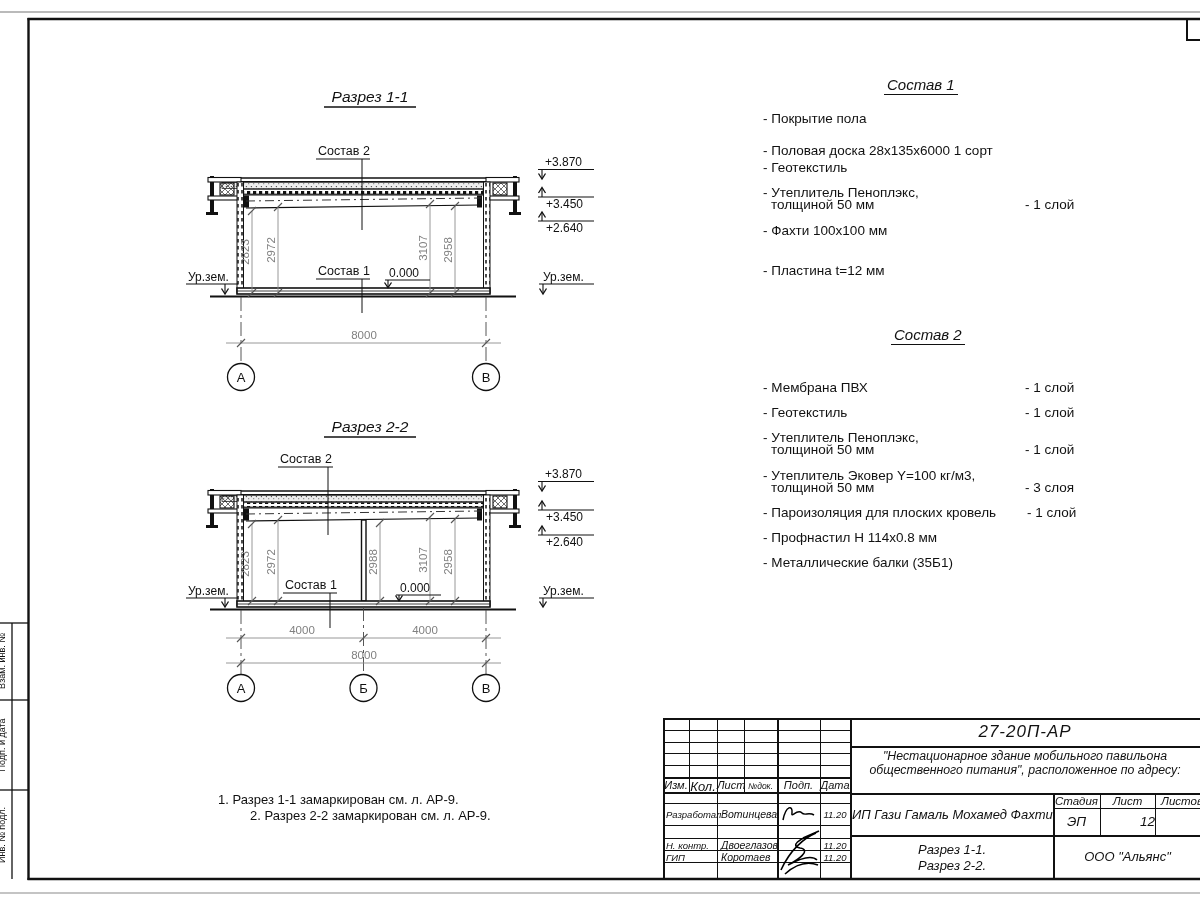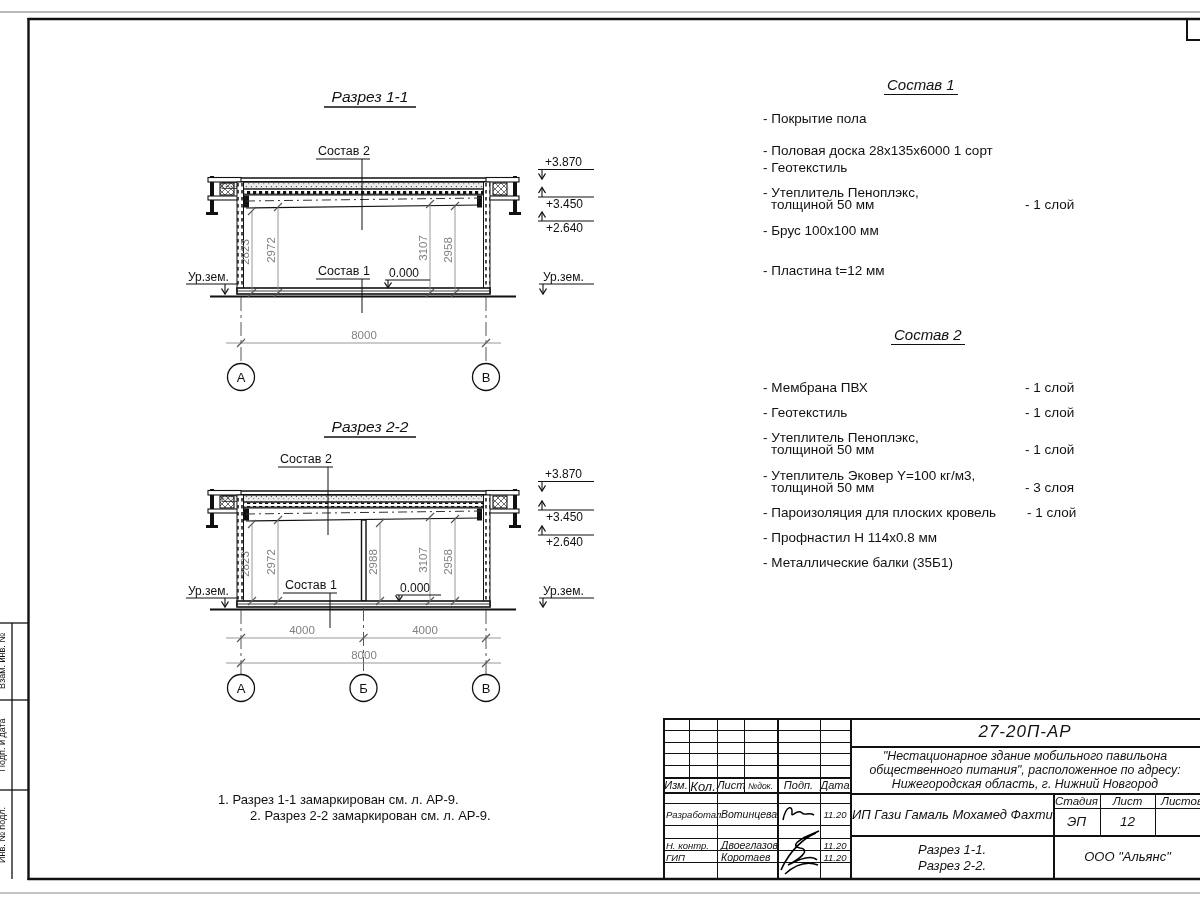--- a/index.html
+++ b/index.html
@@ -291,21 +291,21 @@
   </g>
 </svg>
 
 <div class="heading" style="left:884px;top:76px;">Состав 1</div>
 <div class="list-line" style="left:763px;top:111px;text-align:center;">- Покрытие пола</div>
 <div class="list-line" style="left:763px;top:135px;margin-top:8px;">- Половая доска 28х135х6000 1 сорт</div>
 <div class="list-line" style="left:763px;top:160px;">- Геотекстиль</div>
 <div class="list-line" style="left:763px;top:185px;">- Утеплитель Пеноплэкс,</div>
 <div class="list-line" style="left:771px;top:197px;">толщиной 50 мм</div>
 <div class="qty" style="left:1025px;top:197px;">- 1 слой</div>
-<div class="list-line" style="left:763px;top:223px;">- Брус 100х100 мм</div>
+<div class="list-line" style="left:763px;top:223px;">- Фахти 100х100 мм</div>
 <div class="list-line" style="left:763px;top:247px;margin-top:16px;">- Пластина t=12 мм</div>
 
 <div class="heading" style="left:891px;top:326px;">Состав 2</div>
 <div class="list-line" style="left:763px;top:380px;">- Мембрана ПВХ</div>
 <div class="qty" style="left:1025px;top:380px;">- 1 слой</div>
 <div class="list-line" style="left:763px;top:405px;">- Геотекстиль</div>
 <div class="qty" style="left:1025px;top:405px;">- 1 слой</div>
 <div class="list-line" style="left:763px;top:430px;">- Утеплитель Пеноплэкс,</div>
 <div class="list-line" style="left:771px;top:442px;">толщиной 50 мм</div>
 <div class="qty" style="left:1025px;top:442px;">- 1 слой</div>
@@ -349,21 +349,20 @@
   <div class="hline" style="left:0;top:144px;width:187px;height:1px;"></div>
 
   <div class="hline" style="left:187px;top:28px;width:350px;height:1.5px;"></div>
   <div class="hline" style="left:187px;top:75px;width:350px;height:1.5px;"></div>
   <div class="hline" style="left:390px;top:90px;width:147px;height:1px;"></div>
   <div class="hline" style="left:187px;top:117px;width:350px;height:1.5px;"></div>
 
   <div class="tb-text c" style="left:189px;top:4px;width:346px;font-size:17px;letter-spacing:1px;">27-20П-АР</div>
   <div class="tb-text c" style="left:189px;top:31px;width:346px;font-size:12.3px;">"Нестационарное здание мобильного павильона</div>
   <div class="tb-text c" style="left:189px;top:45px;width:346px;font-size:12.3px;">общественного питания", расположенное по адресу:</div>
-  <div class="tb-text c" style="left:189px;top:59px;width:346px;font-size:12.3px;">Нижегородская область, г. Нижний Новгород</div>
 
   <div class="tb-text c" style="left:0;top:61px;width:26px;font-size:11px;">Изм.</div>
   <div class="tb-text c" style="left:26px;top:61px;width:28px;font-size:13px;">Кол.</div>
   <div class="tb-text c" style="left:54px;top:61px;width:27px;font-size:11px;">Лист</div>
   <div class="tb-text c" style="left:81px;top:63px;width:33px;font-size:8.5px;">№док.</div>
   <div class="tb-text c" style="left:114px;top:61px;width:43px;font-size:11px;">Подп.</div>
   <div class="tb-text c" style="left:157px;top:61px;width:30px;font-size:11px;">Дата</div>
 
   <div class="tb-text" style="left:3px;top:91px;font-size:9.5px;">Разработал</div>
   <div class="tb-text" style="left:58px;top:90px;font-size:10.5px;">Вотинцева</div>
@@ -373,21 +372,21 @@
   <div class="tb-text c" style="left:157px;top:122px;width:30px;font-size:9.5px;">11.20</div>
   <div class="tb-text" style="left:3px;top:134px;font-size:9.5px;text-align:center;">ГИП</div>
   <div class="tb-text" style="left:58px;top:133px;font-size:10.5px;">Коротаев</div>
   <div class="tb-text c" style="left:157px;top:134px;width:30px;font-size:9.5px;">11.20</div>
 
   <div class="tb-text c" style="left:189px;top:89px;width:200px;font-size:13px;">ИП Гази Гамаль Мохамед Фахти</div>
   <div class="tb-text c" style="left:390px;top:77px;width:47px;font-size:11.5px;">Стадия</div>
   <div class="tb-text c" style="left:437px;top:77px;width:55px;font-size:11.5px;">Лист</div>
   <div class="tb-text" style="left:498px;top:77px;font-size:11.5px;">Листов</div>
   <div class="tb-text c" style="left:390px;top:96px;width:47px;font-size:13.5px;">ЭП</div>
-  <div class="tb-text c" style="left:437px;top:96px;width:55px;font-size:13.5px;">12</div>
+  <div class="tb-text c" style="left:437px;top:96px;width:55px;font-size:13.5px;padding-left:20px;">12</div>
 
   <div class="tb-text c" style="left:189px;top:124px;width:200px;font-size:13px;">Разрез 1-1.</div>
   <div class="tb-text c" style="left:189px;top:140px;width:200px;font-size:13px;">Разрез 2-2.</div>
   <div class="tb-text c" style="left:392px;top:131px;width:145px;font-size:13px;">ООО "Альянс"</div>
 
   <svg width="43" height="80" style="left:114px;top:80px;">
     <path d="M6 22 C9 7, 16 7, 15 15 C14 21, 20 10, 25 15 C27 18, 32 14, 37 17" fill="none" stroke="#000" stroke-width="1.5"></path>
     <path d="M4 72 C13 52, 27 40, 39 35 C21 41, 13 48, 23 50 C35 52, 21 62, 11 67 C24 60, 35 57, 40 62 M8 76 C18 67, 30 63, 41 67 M26 40 L42 33" fill="none" stroke="#000" stroke-width="1.6"></path>
   </svg>
 </div>

